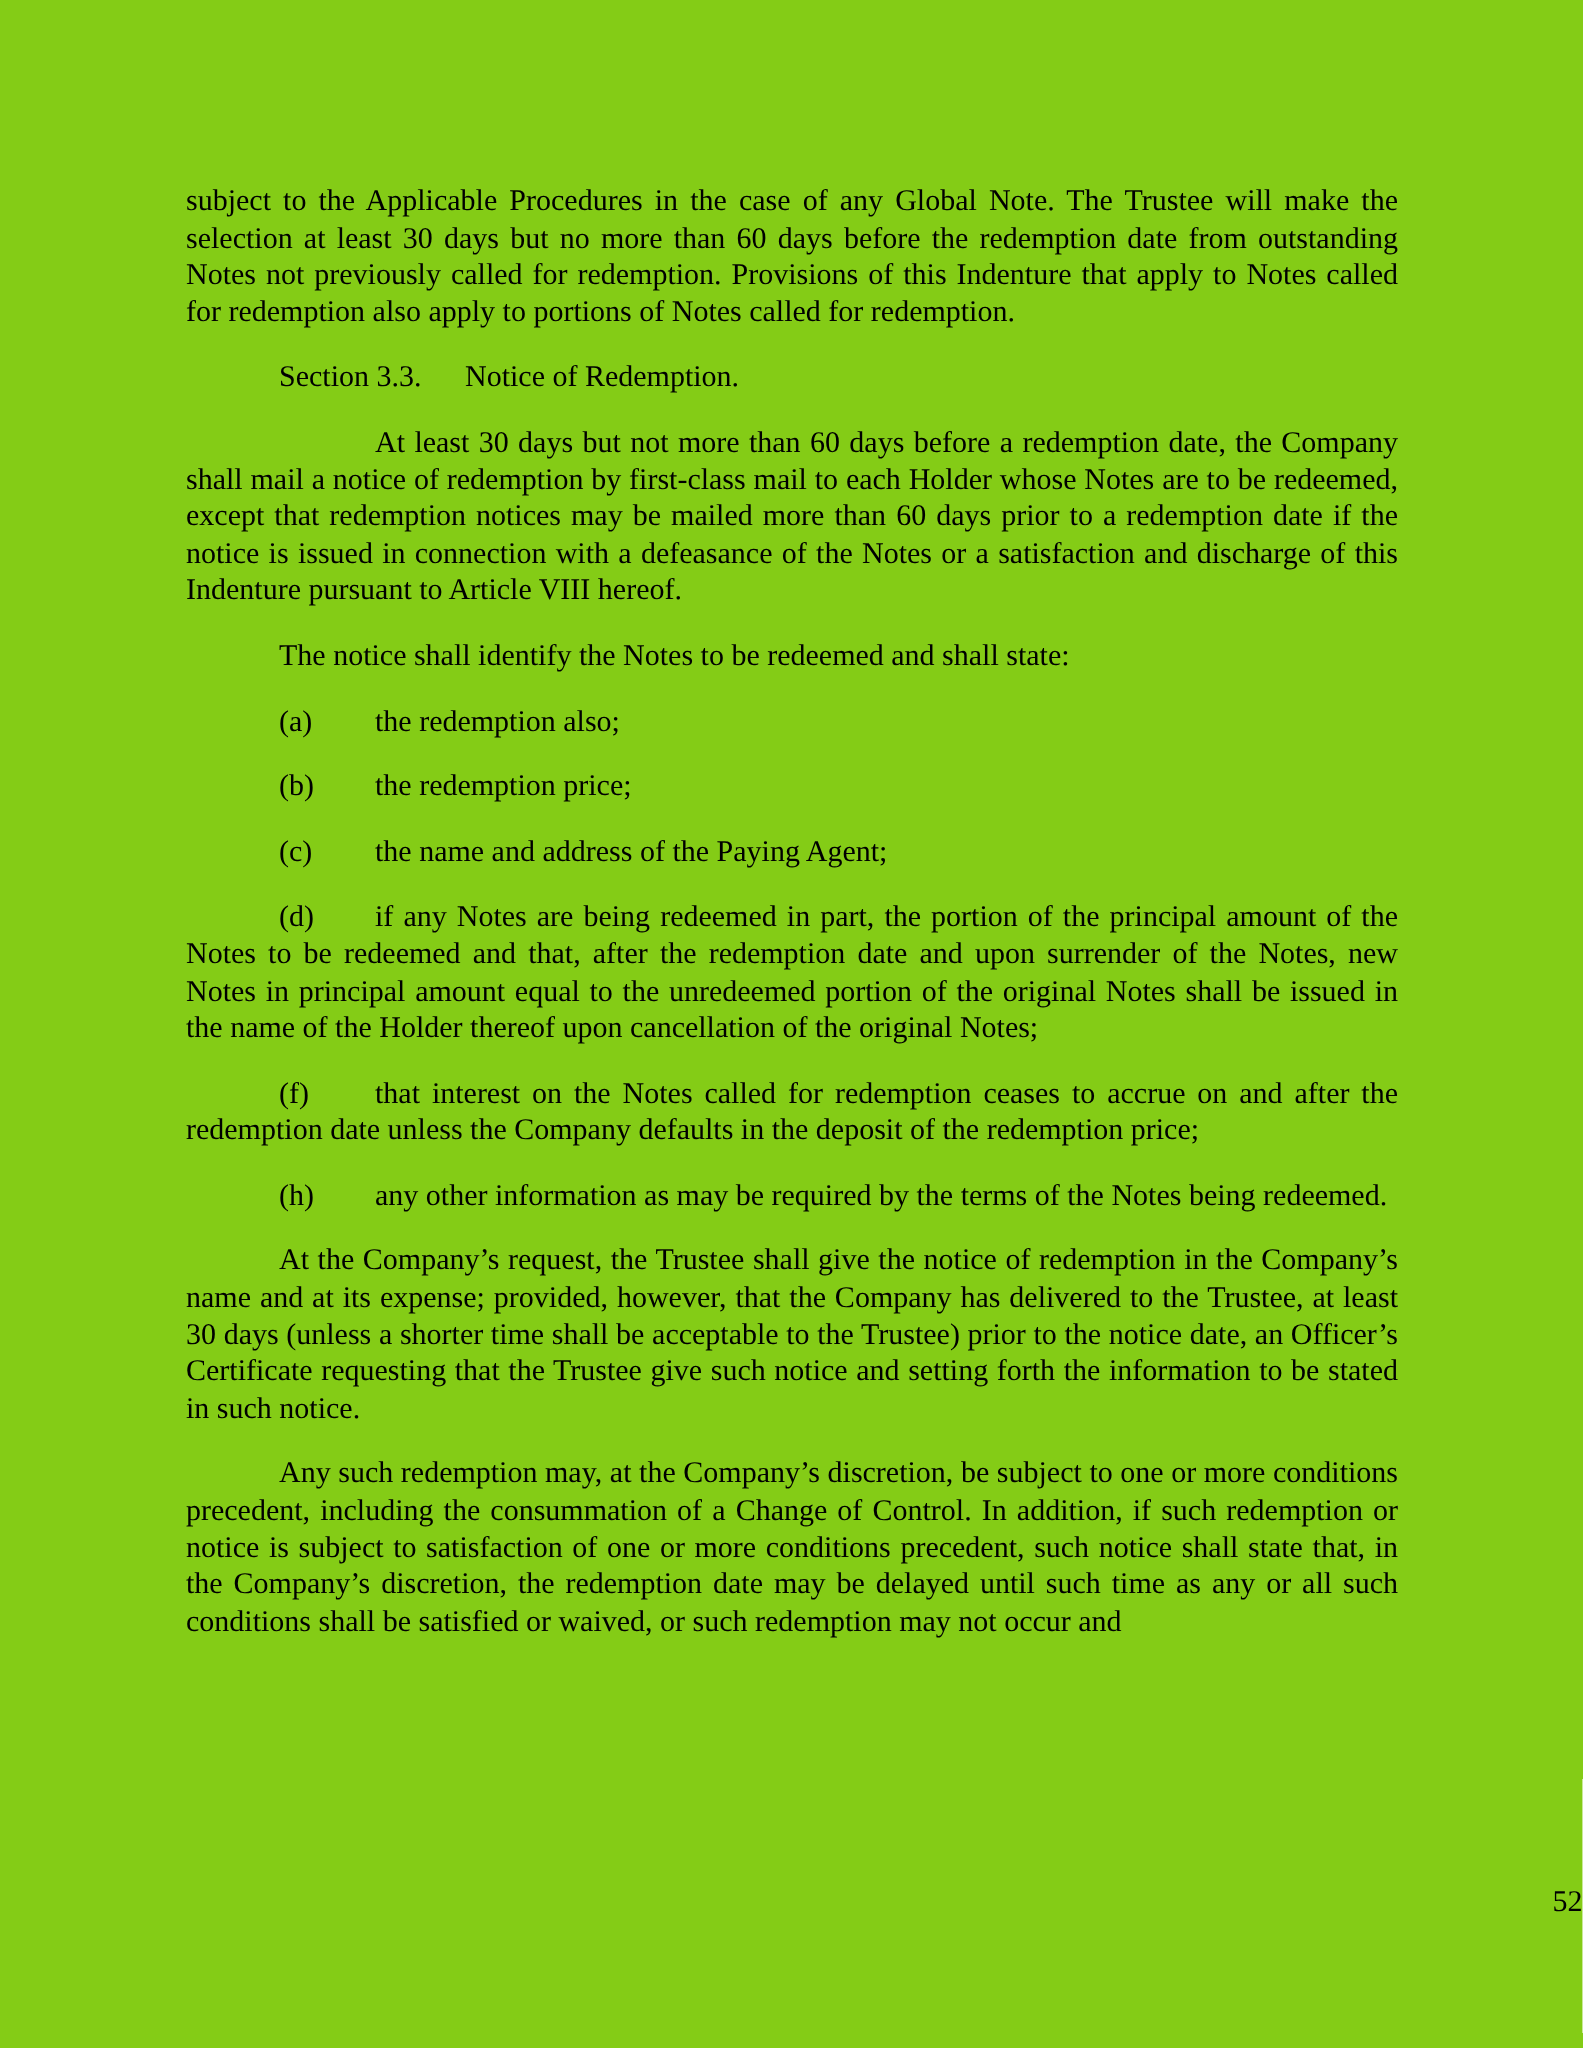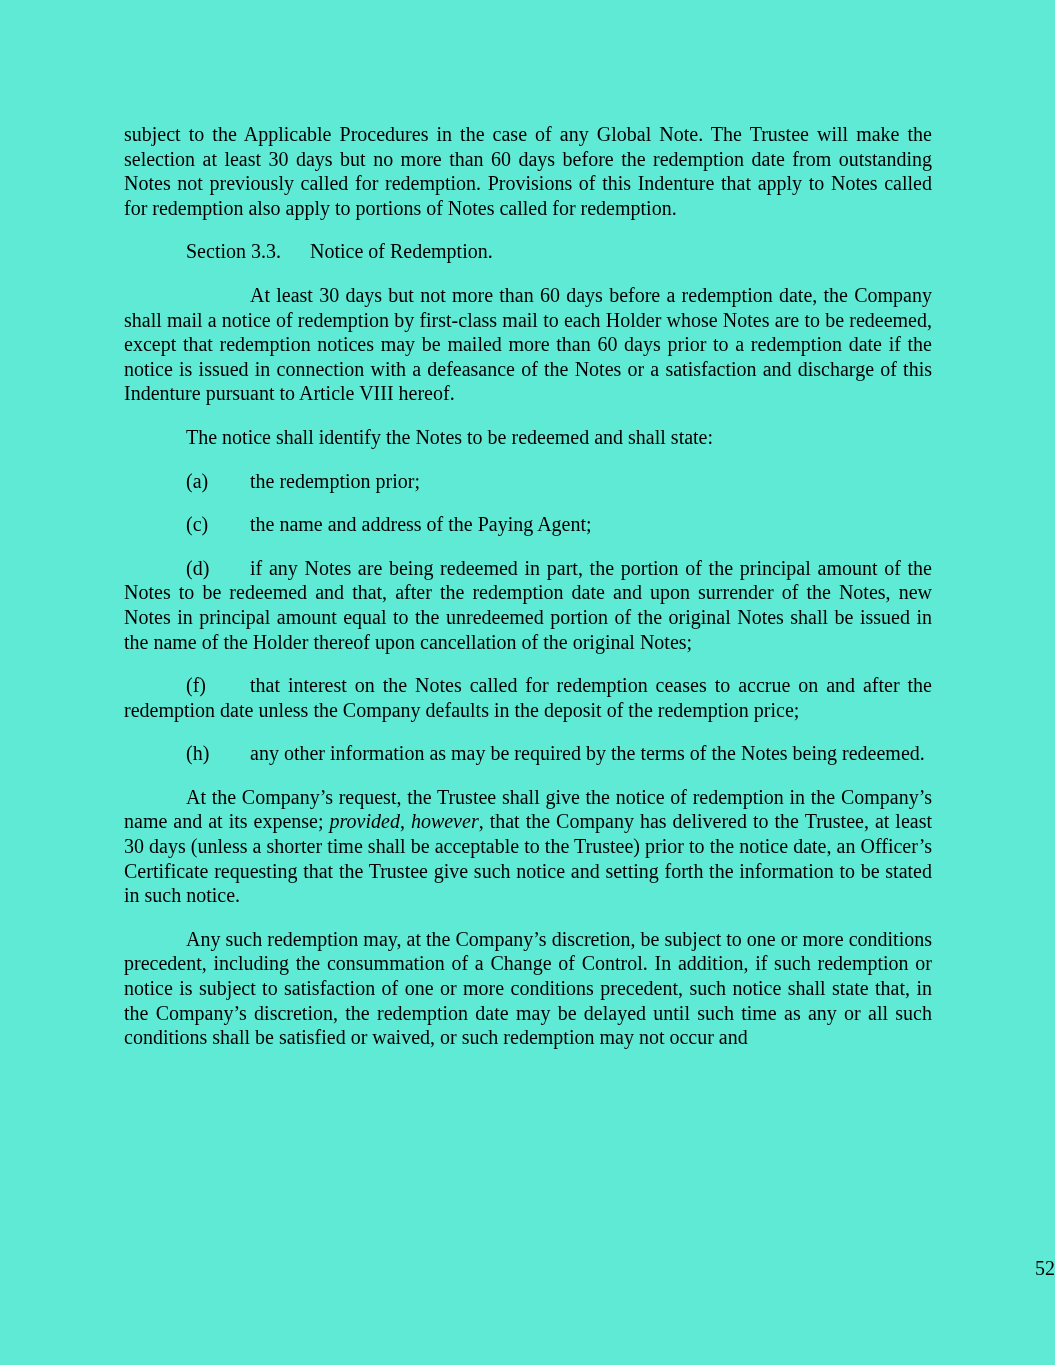--- a/index.html
+++ b/index.html
@@ -4,21 +4,21 @@
 <style>
   html, body {
     margin: 0;
     padding: 0;
     background: #ffffff;
   }
   .page {
     position: relative;
     width: 1055px;
     height: 1365px;
-    background: #5eead4;
+    background: #84cc16;
     font-family: "Liberation Serif", serif;
     font-size: 20px;
     line-height: 24.6px;
     color: #000000;
     overflow: hidden;
   }
   .content {
     position: absolute;
     left: 124px;
     top: 122px;
@@ -33,21 +33,21 @@
   .tab-gap {
     display: inline-block;
     width: 29px;
   }
   .list-marker {
     display: inline-block;
     width: 64px;
     text-indent: 0;
   }
   .underline { }
-  .italic { font-style: italic; }
+  .italic { }
   .page-number {
     position: absolute;
     left: 0;
     top: 1256px;
     width: 100%;
     text-align: right;
   }
 </style>
 </head>
 <body>
@@ -56,22 +56,23 @@
   <div class="content">
 
     <p>subject to the Applicable Procedures in the case of any Global Note. The Trustee will make the selection at least 30 days but no more than 60 days before the redemption date from outstanding Notes not previously called for redemption. Provisions of this Indenture that apply to Notes called for redemption also apply to portions of Notes called for redemption.</p>
 
     <p class="indent-1"><span>Section 3.3.</span><span class="tab-gap"></span><span class="underline">Notice of Redemption</span><span>.</span></p>
 
     <p class="indent-2">At least 30 days but not more than 60 days before a redemption date, the Company shall mail a notice of redemption by first-class mail to each Holder whose Notes are to be redeemed, except that redemption notices may be mailed more than 60 days prior to a redemption date if the notice is issued in connection with a defeasance of the Notes or a satisfaction and discharge of this Indenture pursuant to Article VIII hereof.</p>
 
     <p class="indent-1">The notice shall identify the Notes to be redeemed and shall state:</p>
 
-    <p class="indent-1"><span class="list-marker">(a)</span><span>the redemption prior;</span></p>
+    <p class="indent-1"><span class="list-marker">(a)</span><span>the redemption also;</span></p>
 
+    <p class="indent-1"><span class="list-marker">(b)</span><span>the redemption price;</span></p>
 
     <p class="indent-1"><span class="list-marker">(c)</span><span>the name and address of the Paying Agent;</span></p>
 
     <p class="indent-1"><span class="list-marker">(d)</span><span>if any Notes are being redeemed in part, the portion of the principal amount of the Notes to be redeemed and that, after the redemption date and upon surrender of the Notes, new Notes in principal amount equal to the unredeemed portion of the original Notes shall be issued in the name of the Holder thereof upon cancellation of the original Notes;</span></p>
 
 
     <p class="indent-1"><span class="list-marker">(f)</span><span>that interest on the Notes called for redemption ceases to accrue on and after the redemption date unless the Company defaults in the deposit of the redemption price;</span></p>
 
 
     <p class="indent-1"><span class="list-marker">(h)</span><span>any other information as may be required by the terms of the Notes being redeemed.</span></p>

